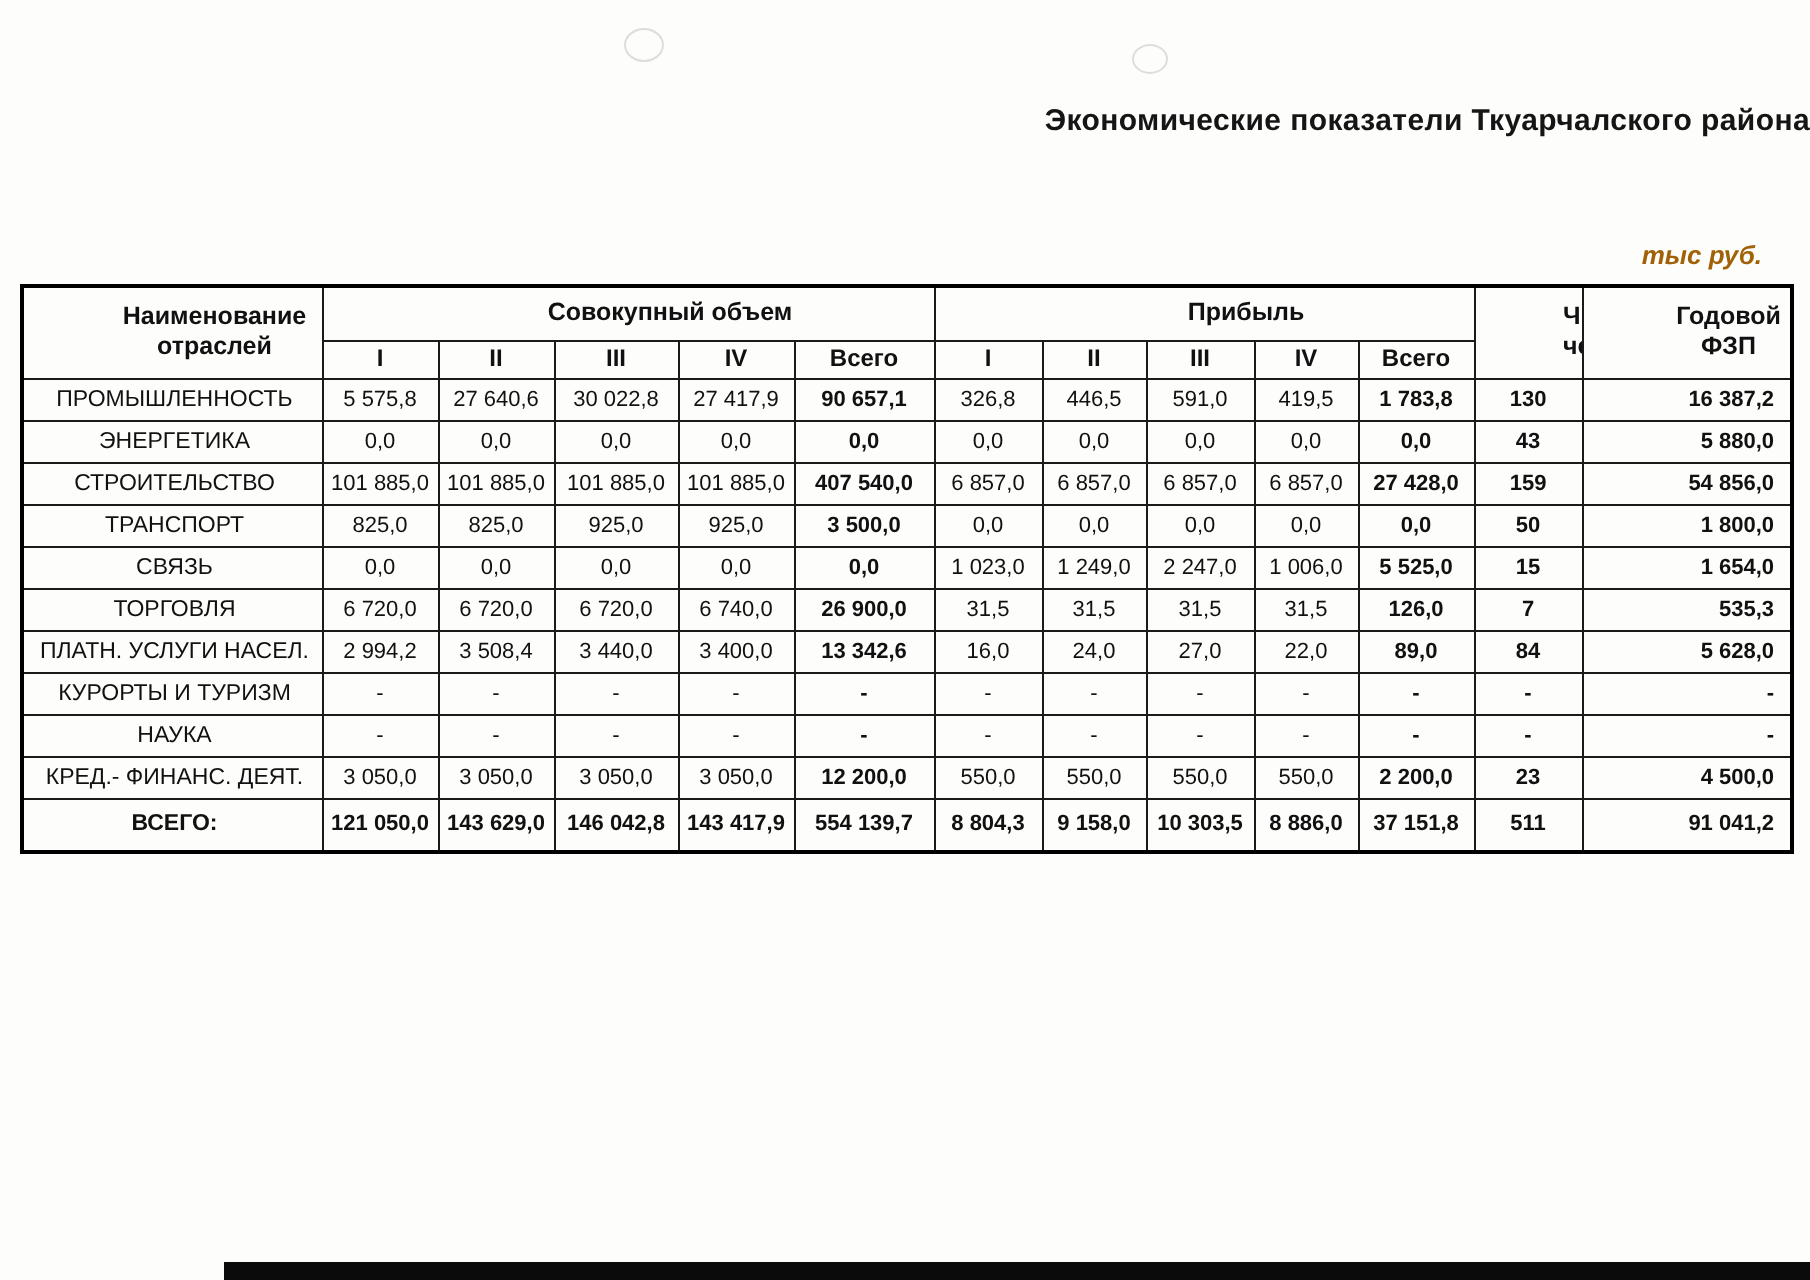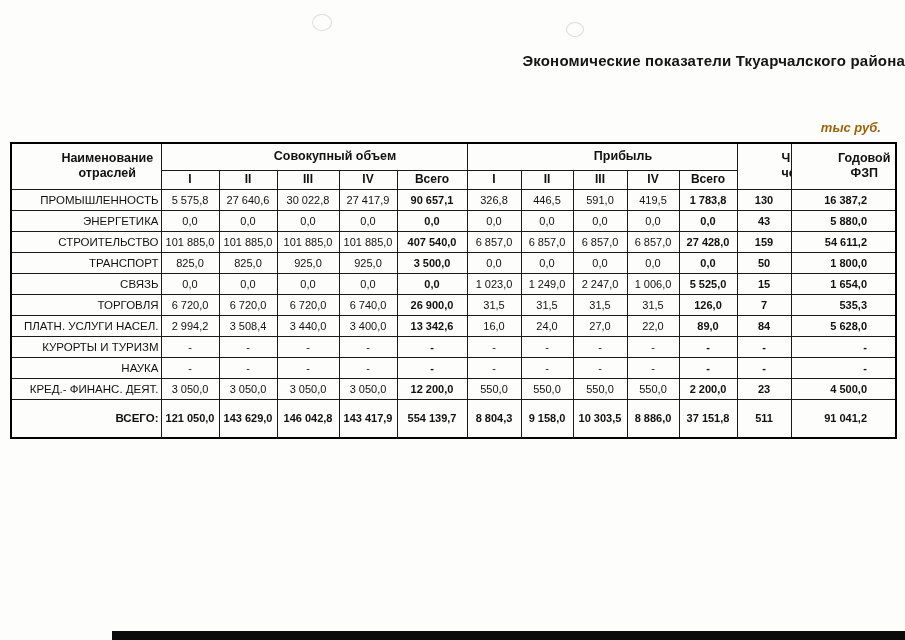--- a/index.html
+++ b/index.html
@@ -31,25 +31,25 @@
     text-align:center;
     vertical-align:middle;
     white-space:nowrap;
     overflow:hidden;
     padding:1px 2px;
   }
   .indicators thead th { font-weight:bold; font-size:12.5px; line-height:1.25; }
   .indicators thead tr.group-row th { height:27px;padding-left:44px; }
   .indicators thead tr.quarter-row th { height:19px; font-size:12px; }
   .indicators tbody td { height:21px; font-size:11px; }
-  .indicators td.name { text-align:right; padding-left:4px; font-size:11.5px; }
+  .indicators td.name { text-align:center; padding-left:4px; font-size:11.5px; }
   .indicators td.totcol { font-weight:bold; }
   .indicators td.staff { font-weight:bold; }
-  .indicators td.payroll { font-weight:bold; text-align:right; padding-right:28px; }
-  .indicators tr.total td { font-weight:bold; height:39px; }
+  .indicators td.payroll { font-weight:bold; text-align:right; padding-right:8px; }
+  .indicators tr.total td { font-weight:bold; height:27px; }
 
   .scan-bar { position:absolute; left:112px; right:0; bottom:0; height:9px; background:#0b0b0b; }
   .artifact { position:absolute; border:1px solid #cfcfcb; border-radius:50%; opacity:0.7; }
   .artifact.a1 { left:312px; top:14px; width:20px; height:17px; }
   .artifact.a2 { left:566px; top:22px; width:18px; height:15px; }
 </style>
 </head>
 <body>
 
 <div class="page">
@@ -146,21 +146,21 @@
           <td>101 885,0</td>
           <td>101 885,0</td>
           <td>101 885,0</td>
           <td class="totcol">407 540,0</td>
           <td>6 857,0</td>
           <td>6 857,0</td>
           <td>6 857,0</td>
           <td>6 857,0</td>
           <td class="totcol">27 428,0</td>
           <td class="staff">159</td>
-          <td class="payroll">54 611,2</td>
+          <td class="payroll">54 856,0</td>
         </tr>
         <tr>
           <td class="name">ТРАНСПОРТ</td>
           <td>825,0</td>
           <td>825,0</td>
           <td>925,0</td>
           <td>925,0</td>
           <td class="totcol">3 500,0</td>
           <td>0,0</td>
           <td>0,0</td>

